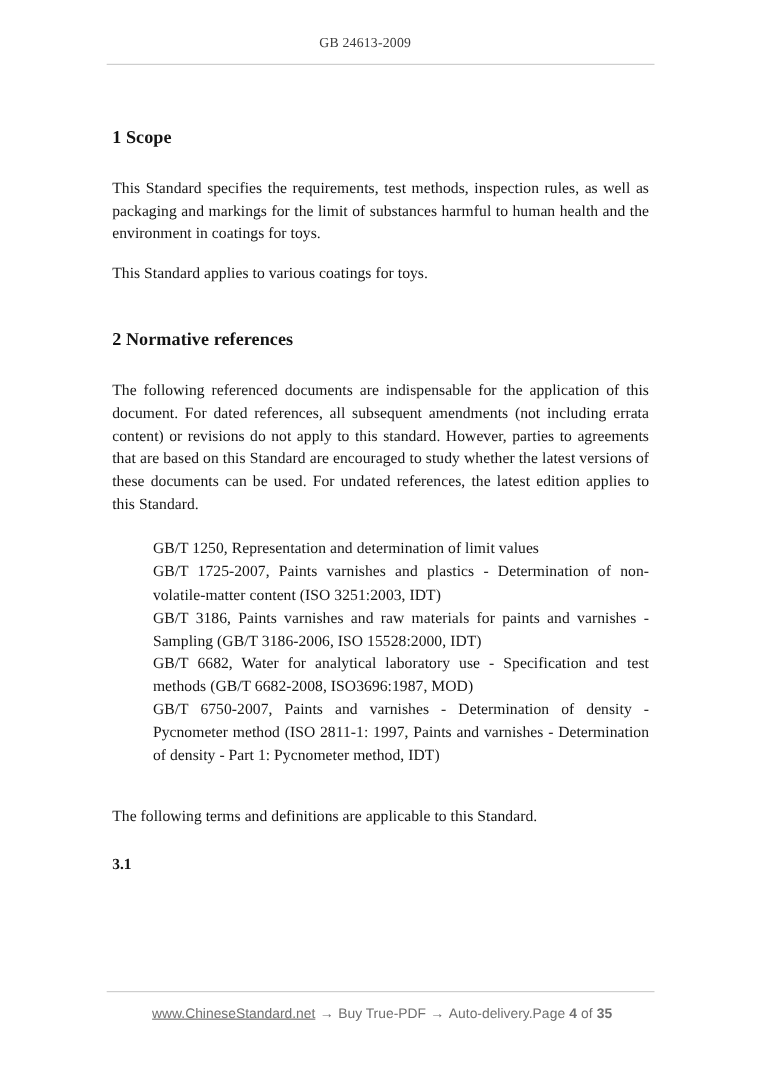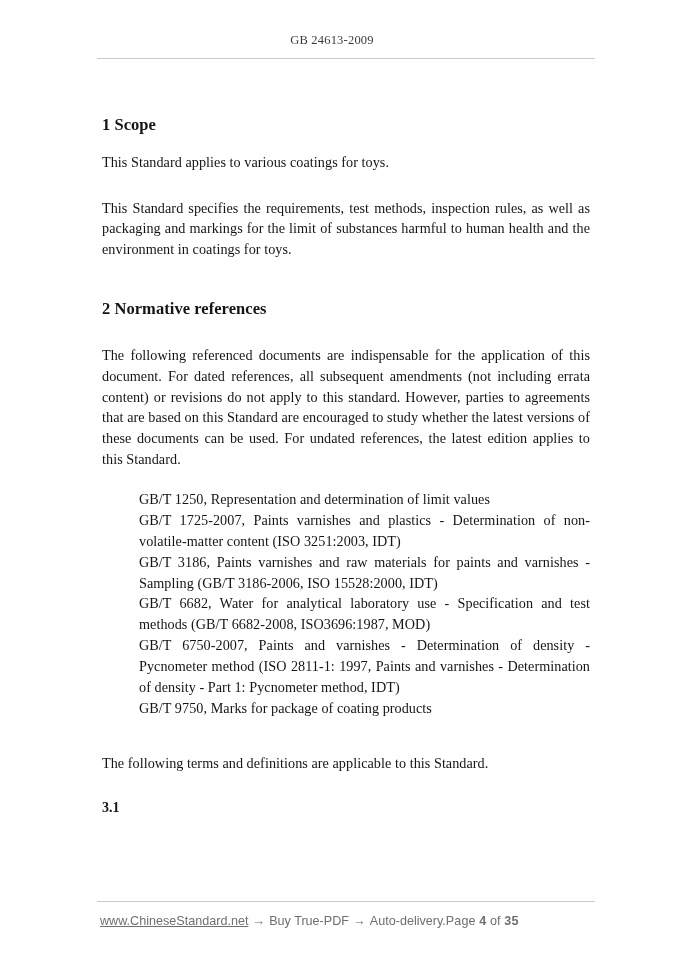--- a/index.html
+++ b/index.html
@@ -111,21 +111,21 @@
   .term-num.spaced { margin-top: 24px; }
 
   
   .footer {
     position: absolute;
     left: 100px;
     top: 913px;
     width: 495px;
     display: flex;
     align-items: baseline;
-    justify-content: flex-start;
+    justify-content: center;
     font-family: "Liberation Sans", "DejaVu Sans", sans-serif;
     font-size: 12.6px;
     color: #6f6f6f;
   }
   .footer-left {
     display: flex;
     align-items: baseline;
     white-space: pre;
   }
   .footer-link {
@@ -150,35 +150,34 @@
   <div class="header">
     <span class="header-text">GB 24613-2009</span>
   </div>
   <div class="rule rule-top"></div>
 
   <div class="content">
 
 
     <div class="sec1-wrap">
       <h2 class="section">1 Scope</h2>
+      <p class="para first">This Standard specifies the requirements, test methods, inspection rules, as well as packaging and markings for the limit of substances harmful to human health and the environment in coatings for toys.</p>
       <p class="para gap">This Standard applies to various coatings for toys.</p>
-      <p class="para first">This Standard specifies the requirements, test methods, inspection rules, as well as packaging and markings for the limit of substances harmful to human health and the environment in coatings for toys.</p>
     </div>
 
     <div class="sec2-wrap">
       <h2 class="section">2 Normative references</h2>
       <p class="para first">The following referenced documents are indispensable for the application of this document. For dated references, all subsequent amendments (not including errata content) or revisions do not apply to this standard. However, parties to agreements that are based on this Standard are encouraged to study whether the latest versions of these documents can be used. For undated references, the latest edition applies to this Standard.</p>
 
       <div class="reflist">
         <p class="ref">GB/T 1250, Representation and determination of limit values</p>
         <p class="ref">GB/T 1725-2007, Paints varnishes and plastics - Determination of non-volatile-matter content (ISO 3251:2003, IDT)</p>
         <p class="ref">GB/T 3186, Paints varnishes and raw materials for paints and varnishes - Sampling (GB/T 3186-2006, ISO 15528:2000, IDT)</p>
         <p class="ref">GB/T 6682, Water for analytical laboratory use - Specification and test methods (GB/T 6682-2008, ISO3696:1987, MOD)</p>
         <p class="ref">GB/T 6750-2007, Paints and varnishes - Determination of density - Pycnometer method (ISO 2811-1: 1997, Paints and varnishes - Determination of density - Part 1: Pycnometer method, IDT)</p>
-        <p class="ref">GB/T 9750, Marks for package of coating products</p>
       </div>
     </div>
 
     <div class="sec3-wrap">
       <p class="para first">The following terms and definitions are applicable to this Standard.</p>
       <p class="term-num spaced">3.1</p>
 
     </div>
 
   </div>

